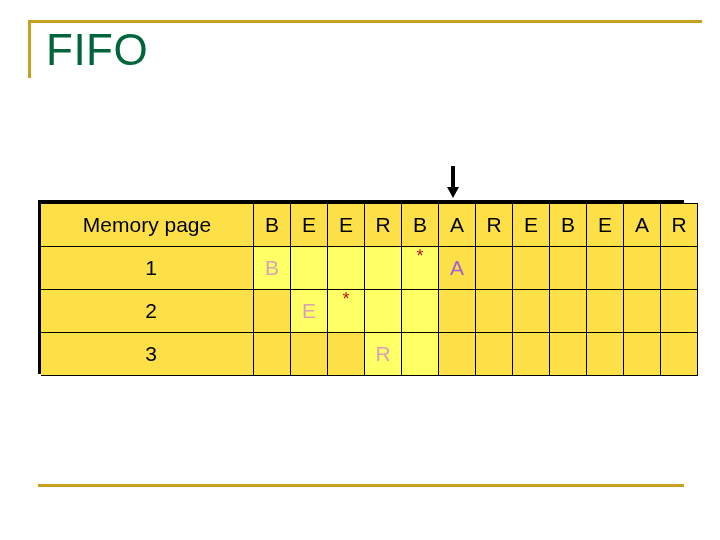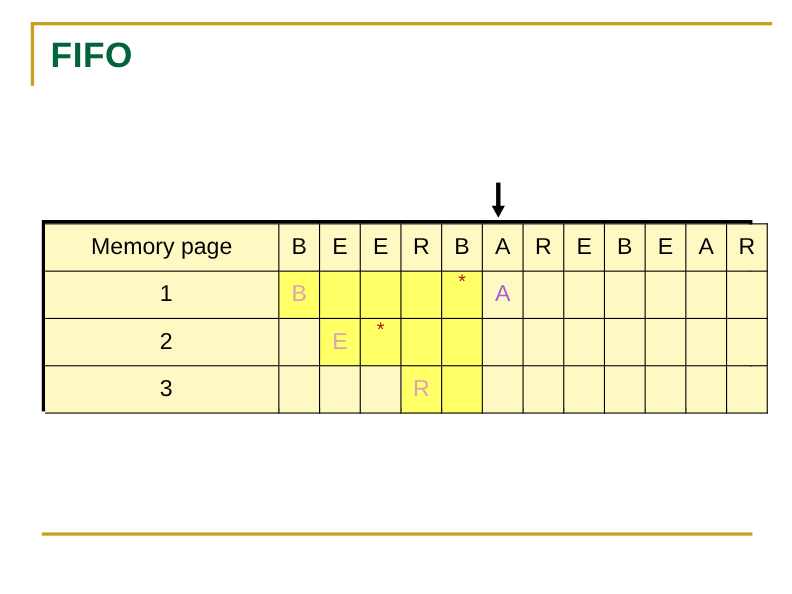--- a/index.html
+++ b/index.html
@@ -39,25 +39,25 @@
     width: 646px;
     height: 3px;
     background: #c6a01e;
   }
 
   
   #slide-title {
     position: absolute;
     left: 46px;
     top: 26px;
-    font-size: 32px;
+    font-size: 44px;
     line-height: 48px;
     color: #00653a;
     font-family: "Liberation Sans", sans-serif;
-    font-weight: bold;
+    font-weight: normal;
     letter-spacing: 0.5px;
     white-space: nowrap;
   }
 
   
   #reference-pointer {
     position: absolute;
     left: 445px;
     top: 166px;
     width: 16px;
@@ -100,21 +100,21 @@
     table-layout: fixed;
   }
   table.fifo td {
     border: 1.5px solid #000000;
     padding: 0;
     text-align: center;
     vertical-align: middle;
     font-family: "Liberation Sans", sans-serif;
     font-size: 21px;
     color: #000000;
-    background: #fef9c3;
+    background: #fde047;
     height: 42px;
   }
   table.fifo td.label-col {
     width: 212px;
     border-left: none;
     padding-right: 0;
   }
   table.fifo td.data-col {
     width: 36px;
   }

